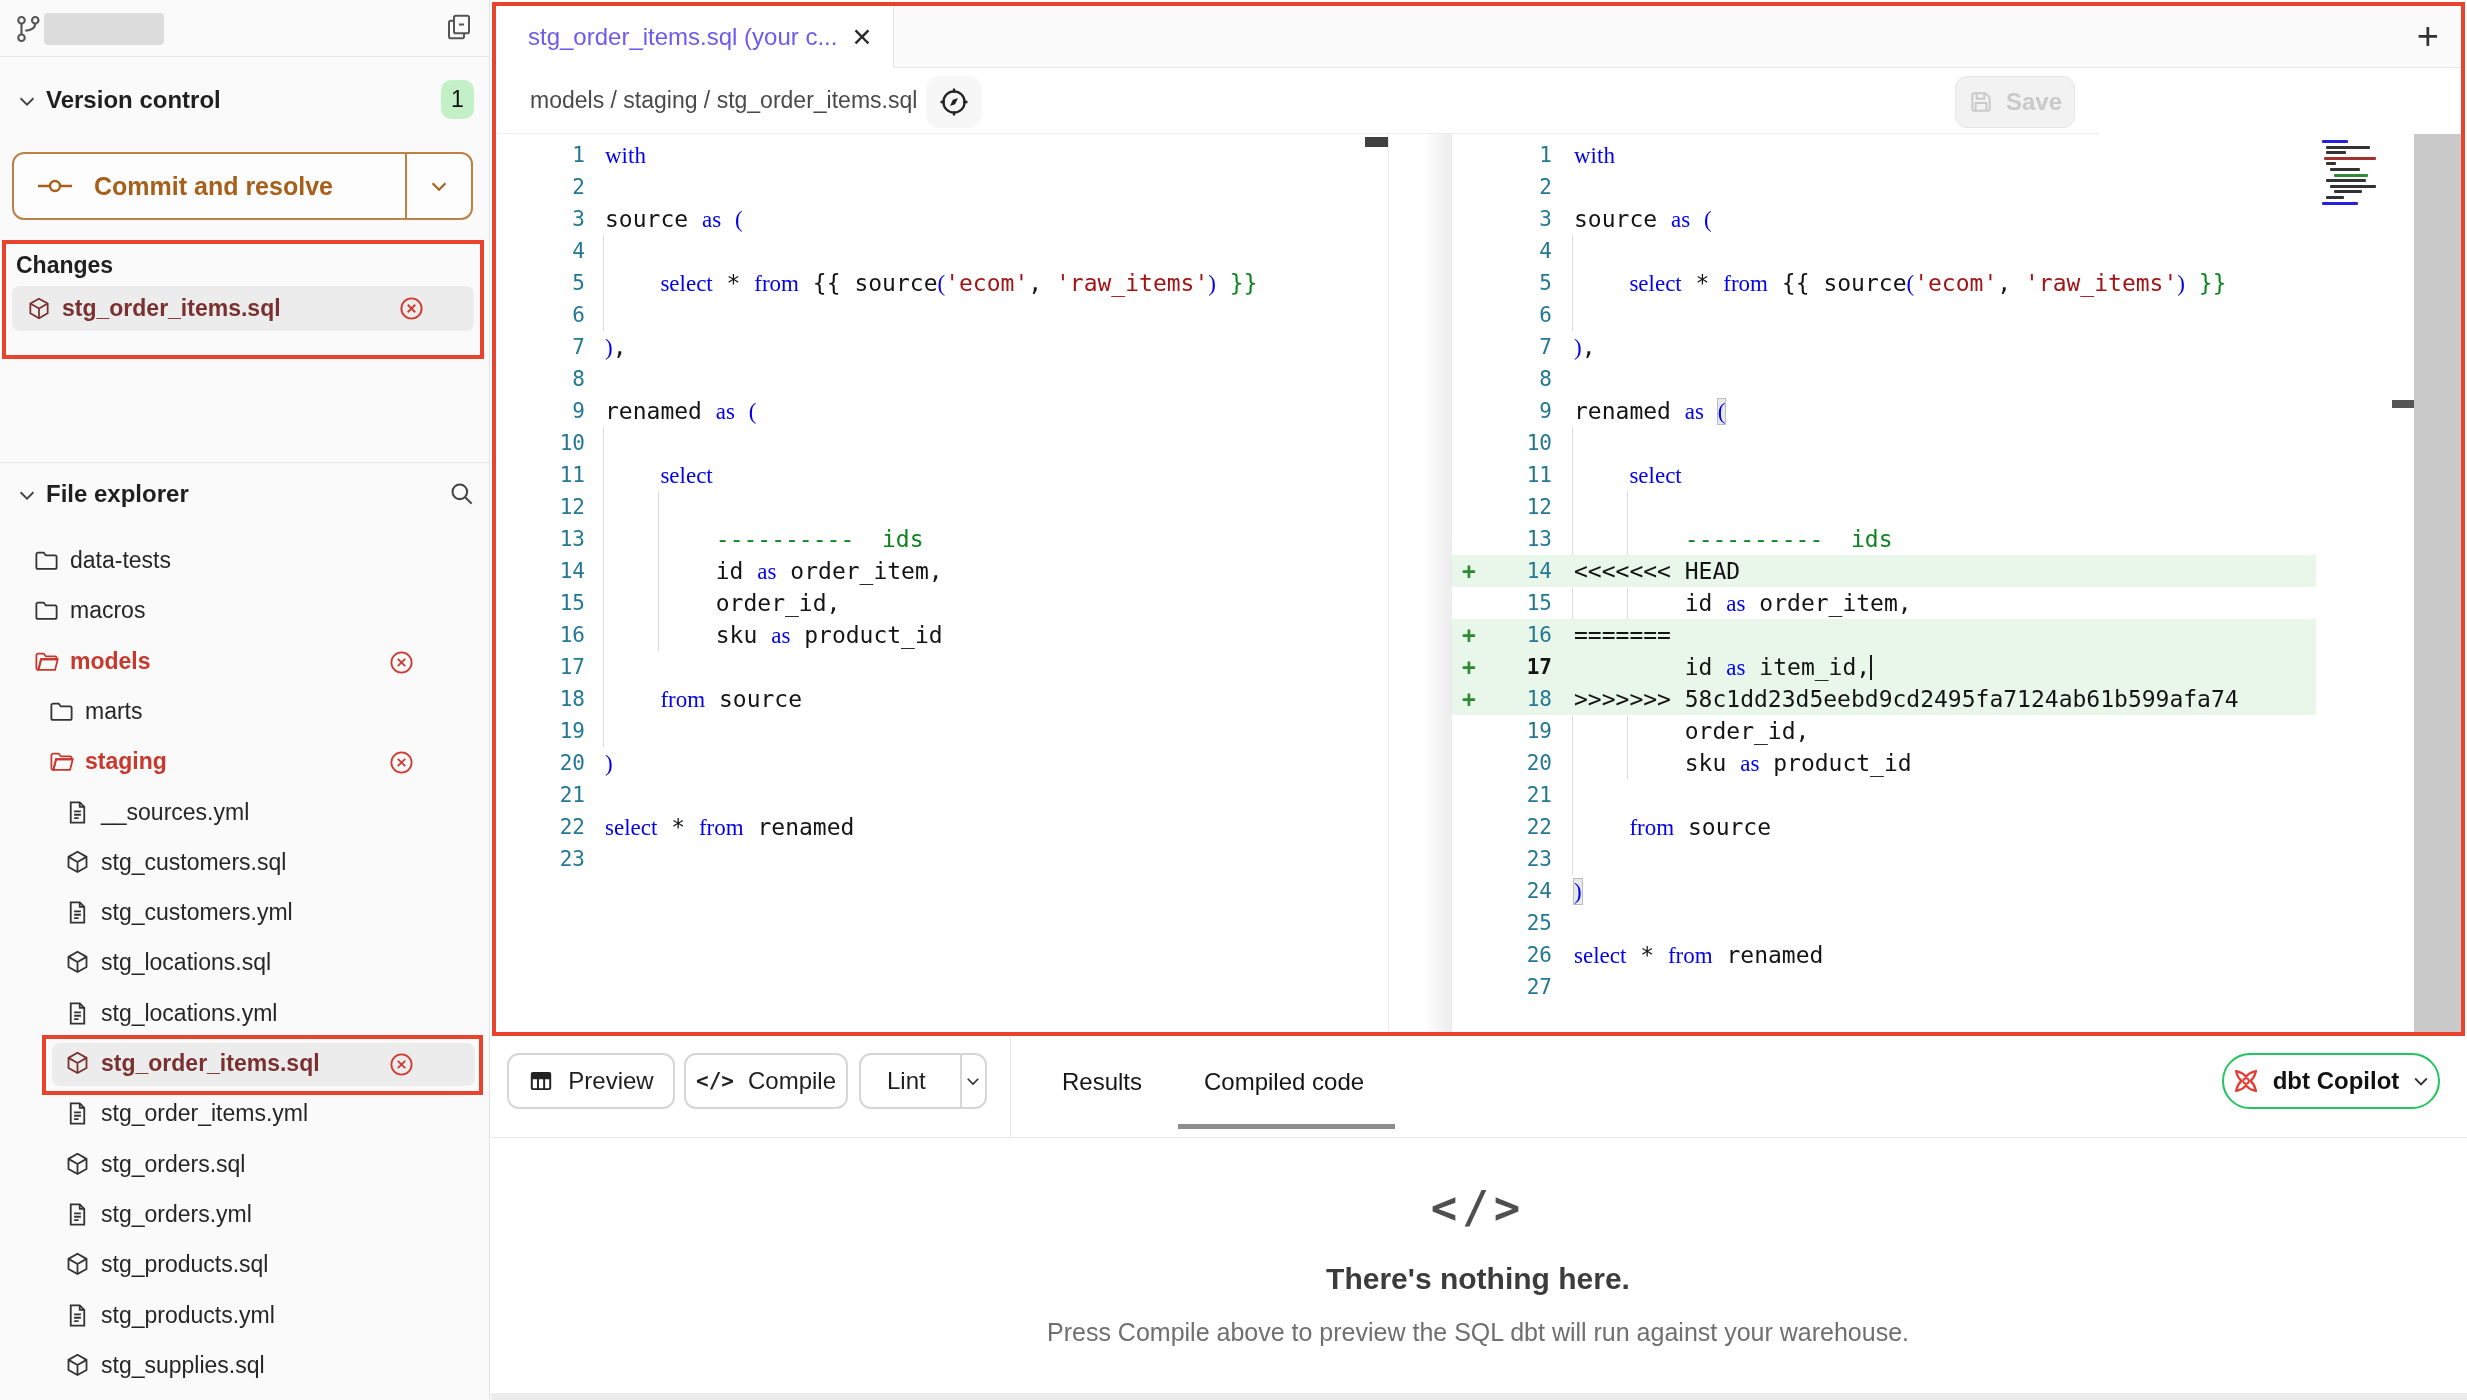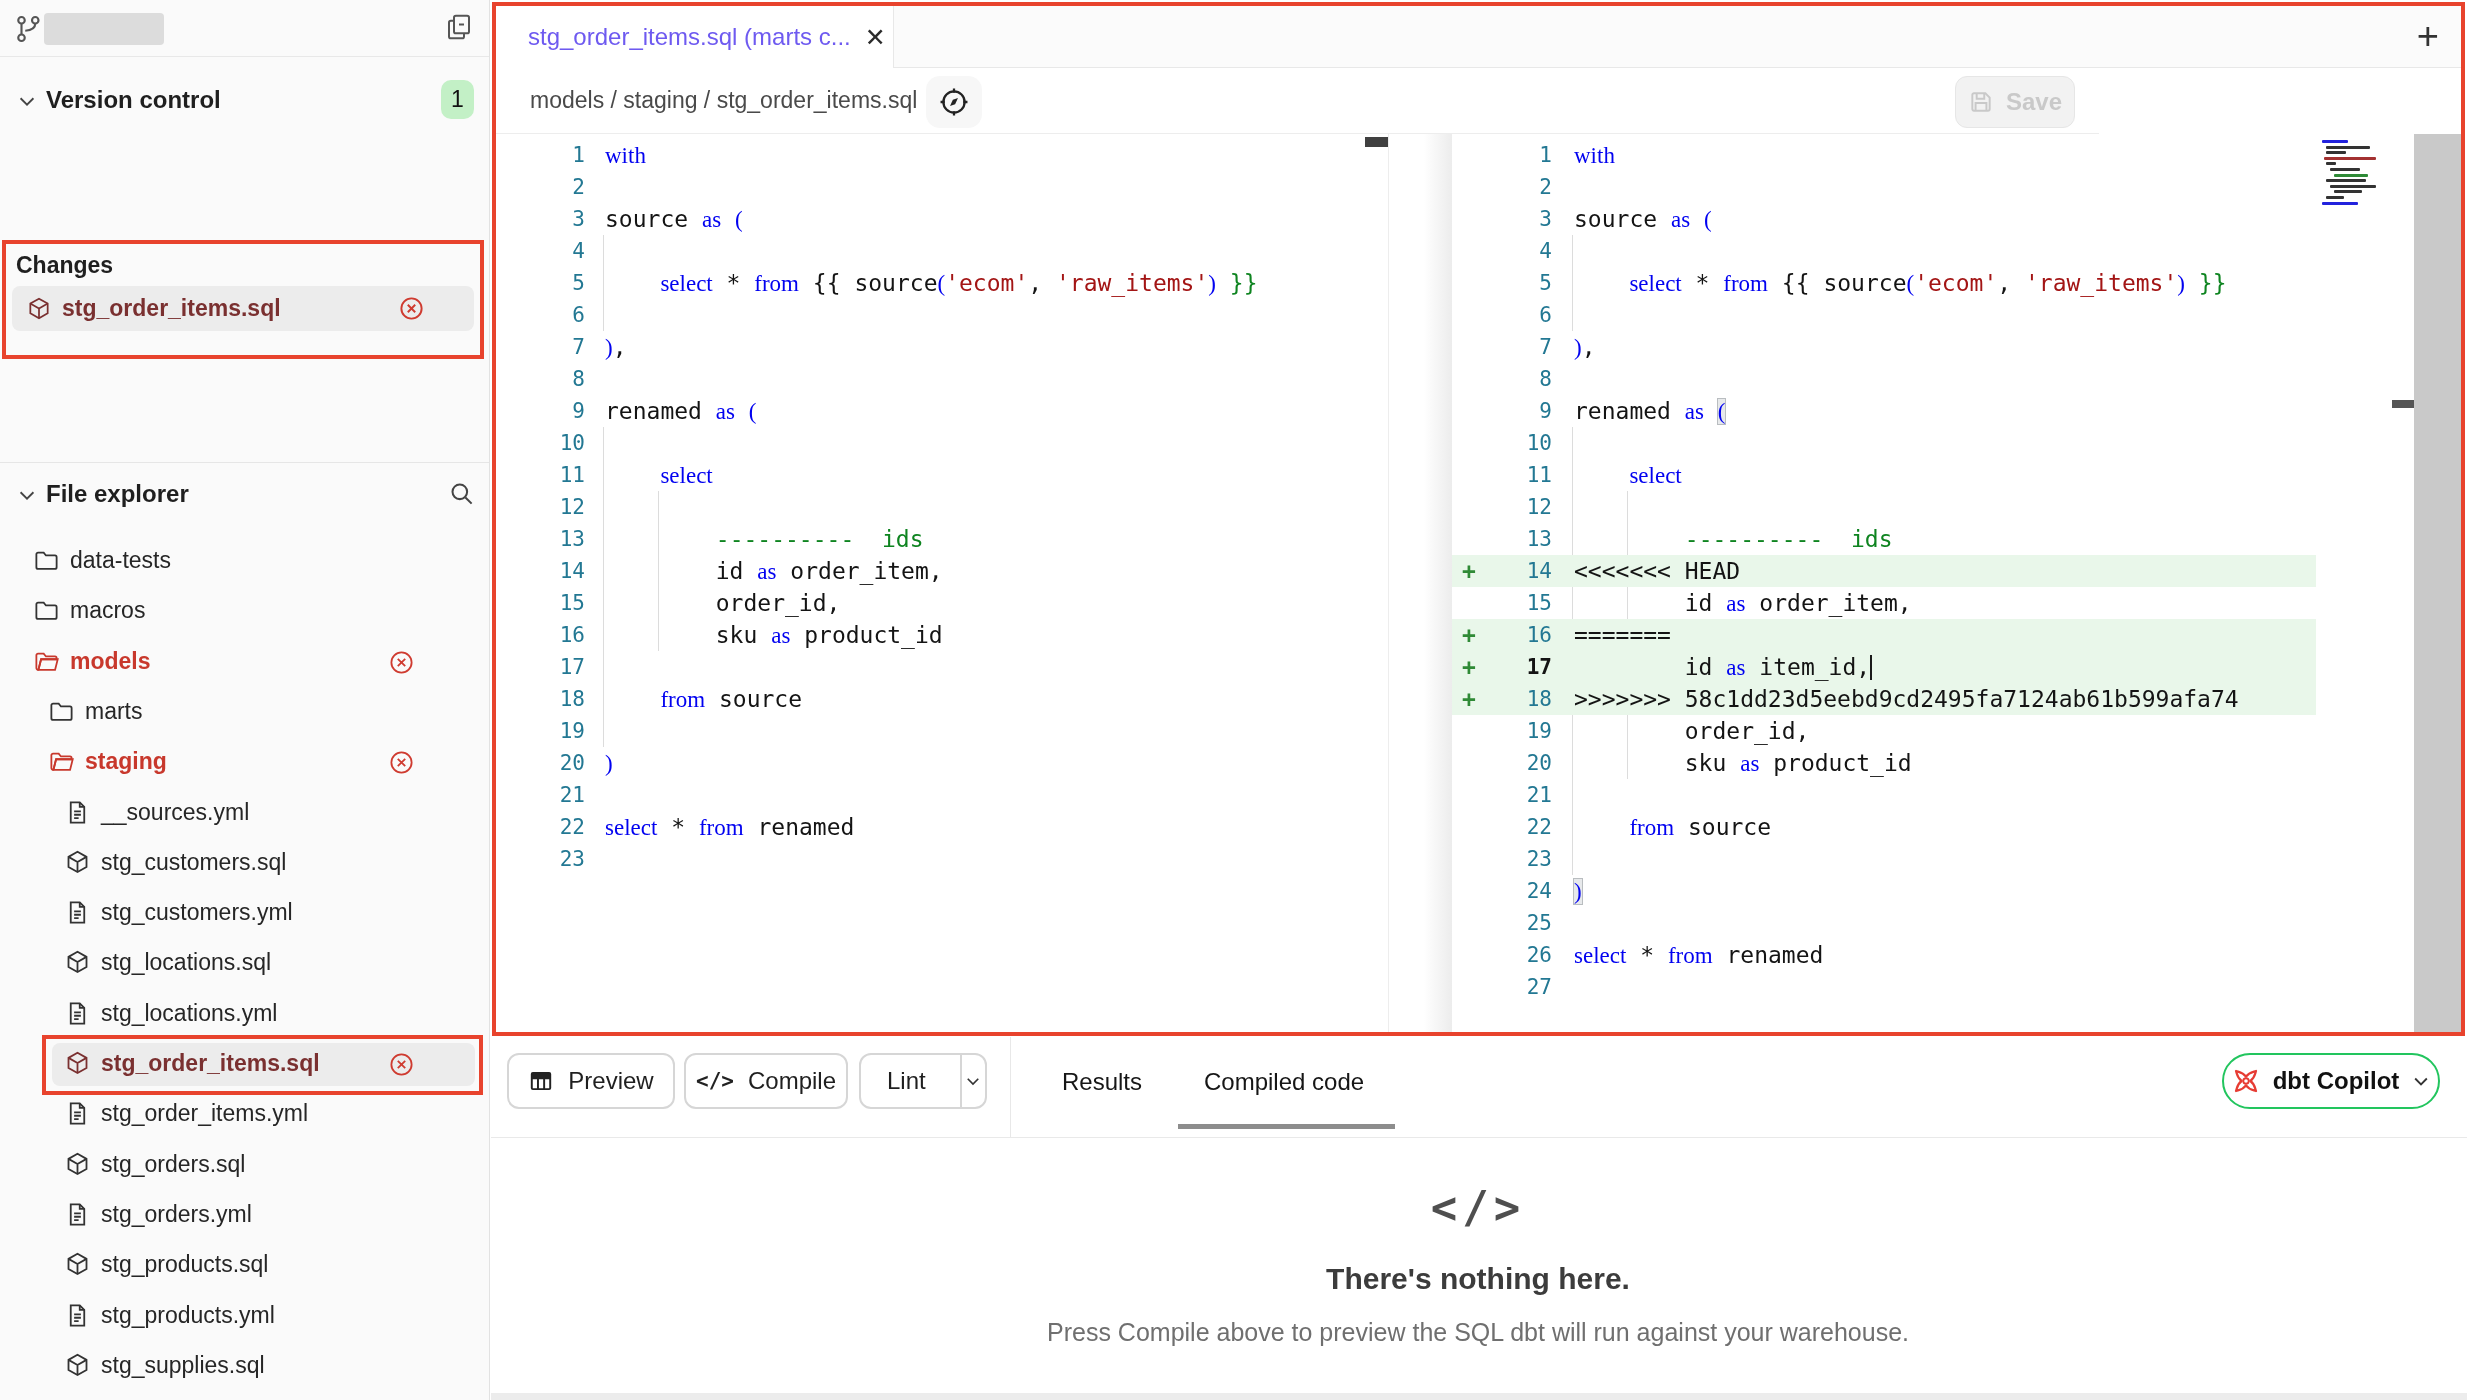--- a/index.html
+++ b/index.html
@@ -124,20 +124,36 @@
     </div>
 
     <span class="abs" style="left:16px;top:90px;">
       <svg width="22" height="22" viewBox="0 0 24 24" fill="none" stroke="#444" stroke-width="2">
           <path d="M5 9l7 7 7-7"></path>
         </svg>
     </span>
     <span class="abs section-title" style="left:46px;top:86px;">Version control</span>
     <span class="badge">1</span>
 
+    <div class="commit-btn">
+      <span class="commit-main">
+        <span>
+          <svg width="38" height="22" viewBox="0 0 38 22" fill="none" stroke="#a7601a" stroke-width="2.4">
+            <circle cx="19" cy="11" r="5"></circle>
+              <path d="M2 11h12 M24 11h12"></path>
+          </svg>
+        </span>
+        <span class="commit-label">Commit and resolve</span>
+      </span>
+      <span class="commit-caret">
+        <svg width="22" height="22" viewBox="0 0 24 24" fill="none" stroke="#a7601a" stroke-width="2.4">
+            <path d="M5 9l7 7 7-7"></path>
+          </svg>
+      </span>
+    </div>
 
     <div class="changes-title">Changes</div>
     <div class="changes-item">
       <span style="margin-left:14px;">
         <svg width="26" height="26" viewBox="0 0 24 24" fill="none" stroke="#7a3030" stroke-width="1.6">
           <path d="M12 2.5l8 4.5v9l-8 4.5L4 16V7z"></path>
             <path d="M4 7l8 4.5L20 7 M12 11.5V20.5"></path>
         </svg>
       </span>
       <span class="lbl">stg_order_items.sql</span>
@@ -332,21 +348,21 @@
               <path d="M4 7l8 4.5L20 7 M12 11.5V20.5"></path>
             </svg>
           </span>
           <span class="lbl" style="position: absolute; left: 101px; top: 11px; margin: 0px;">stg_supplies.sql</span>
         </div>
       </div>
   </div>
 
   <div class="tabbar">
     <div class="tab-active">
-      <span class="tab-label">stg_order_items.sql (marts c...</span>
+      <span class="tab-label">stg_order_items.sql (your c...</span>
       <span class="tab-close">✕</span>
     </div>
     <span class="tab-add">+</span>
   </div>
 
   <div class="crumbbar">
     <span class="crumb-text">models / staging / stg_order_items.sql</span>
     <span class="lineage-btn">
       <span>
         <svg width="34" height="34" viewBox="0 0 24 24" fill="none" stroke="#222" stroke-width="1.6">

